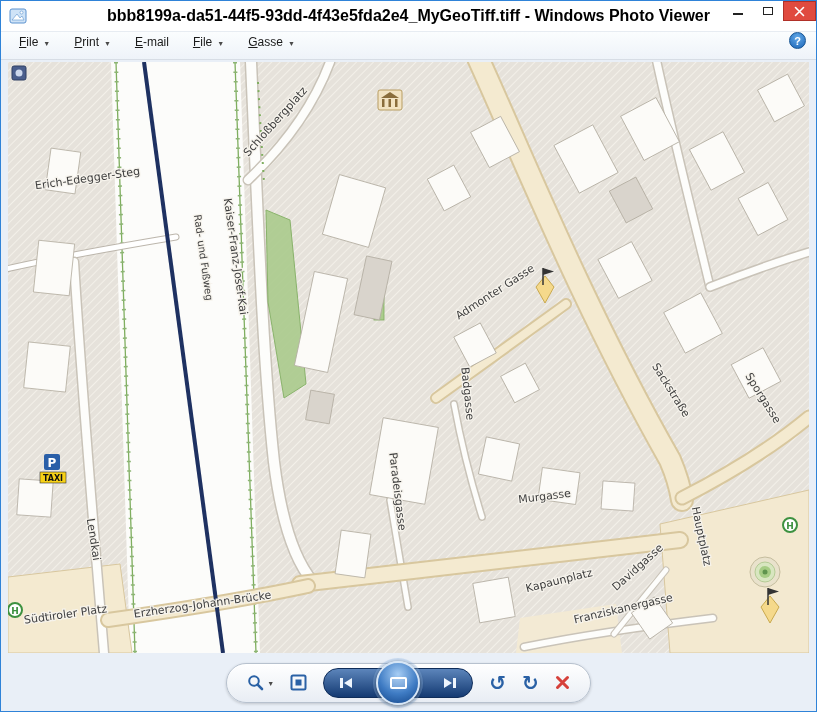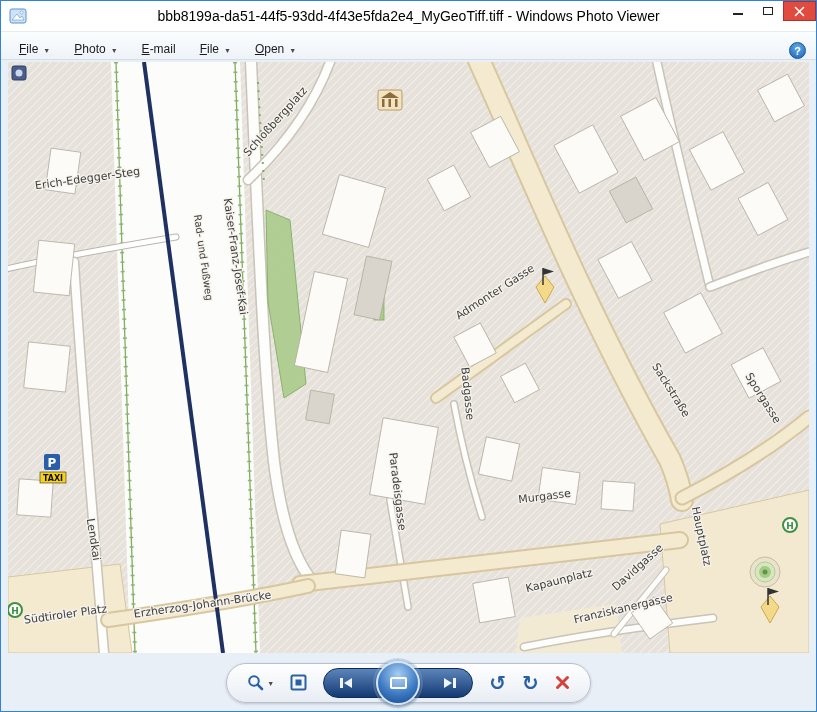--- a/index.html
+++ b/index.html
@@ -7,32 +7,32 @@
   body { width:817px; height:712px; font-family:"Liberation Sans", sans-serif; }
 
   .window { width:817px; height:712px; border:1px solid #2f83d8; background:#fff;
             display:flex; flex-direction:column; position:relative; }
 
   
   .titlebar { height:30px; background:#ffffff; position:relative;
               display:flex; align-items:center; flex:0 0 auto; }
   .app-icon { width:18px; height:16px; margin-left:8px; }
   .title { position:absolute; left:50%; top:50%; transform:translate(-50%,-50%);
-           font-size:14px; color:#000; white-space:nowrap; }
+           font-size:16px; color:#000; white-space:nowrap;font-weight:bold; }
   .winbtns { position:absolute; top:0; right:0; display:flex; }
   .winbtn { width:30px; height:20px; display:flex; align-items:center; justify-content:center;
             cursor:default; }
   .glyph-min { width:10px; height:2px; background:#222; display:block; margin-top:6px; }
   .glyph-max { width:10px; height:8px; border:1px solid #222; display:block; }
   .winbtn.close { background:#e04a3f; border:1px solid #b03028; width:33px; }
 
   
   .menubar { height:29px; background:linear-gradient(#fbfdfe,#eef3f9);
              border-top:1px solid #e7ecf2; border-bottom:1px solid #d7dde5;
-             display:flex; align-items:flex-end; padding:0 10px; flex:0 0 auto; }
+             display:flex; align-items:flex-start; padding:0 10px; flex:0 0 auto; }
   .menu-item { display:flex; align-items:center; gap:5px; padding:3px 8px; margin-right:8px;
                font-size:12px; color:#1b1b1b; border-radius:2px; cursor:default; }
   .menu-label::first-letter { text-decoration:underline; }
   .dd { font-size:7px; color:#4a4a4a; padding-top:2px; }
   .help { margin-left:auto; width:17px; height:17px; border-radius:50%;
           background:radial-gradient(circle at 50% 30%, #62a9e8, #1d66b8);
           color:#fff; font-size:11px; font-weight:bold; display:flex;
           align-items:center; justify-content:center; border:1px solid #155493; }
 
   
@@ -91,32 +91,32 @@
       </div>
     </div>
   </div>
 
   <div class="menubar">
     <div class="menu-item">
       <span class="menu-label">File</span>
       <span class="dd">▼</span>
     </div>
     <div class="menu-item">
-      <span class="menu-label">Photo</span>
+      <span class="menu-label">Print</span>
       <span class="dd">▼</span>
     </div>
     <div class="menu-item">
       <span class="menu-label">E-mail</span>
     </div>
     <div class="menu-item">
       <span class="menu-label">File</span>
       <span class="dd">▼</span>
     </div>
     <div class="menu-item">
-      <span class="menu-label">Open</span>
+      <span class="menu-label">Gasse</span>
       <span class="dd">▼</span>
     </div>
     <div class="help">
       <span>?</span>
     </div>
   </div>
 
   <div class="content">
     <svg class="map-svg" width="801" height="591" viewBox="0 0 801 591">
       <defs>

